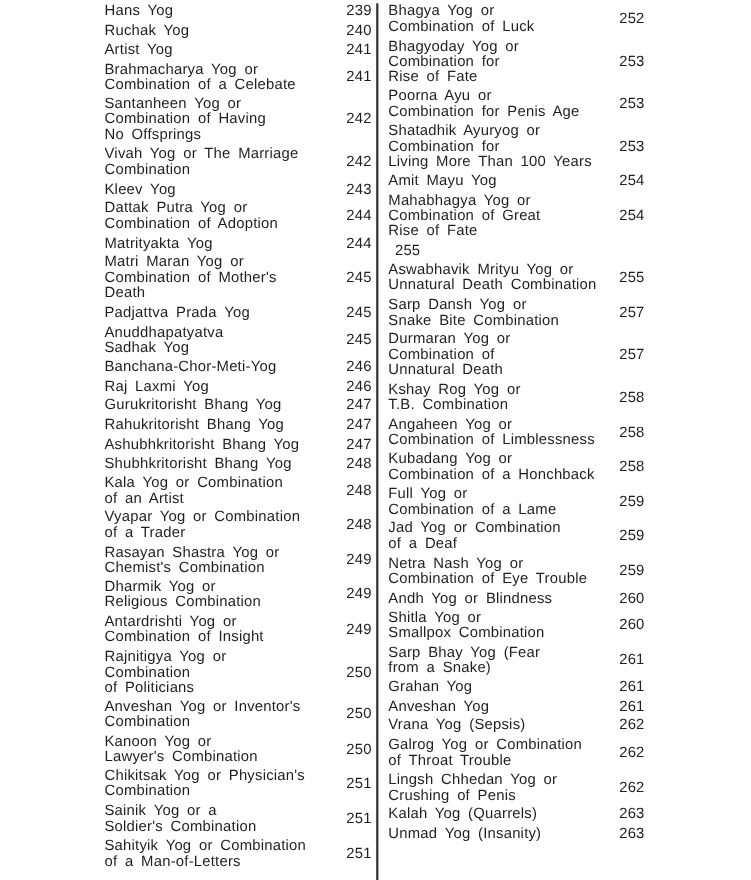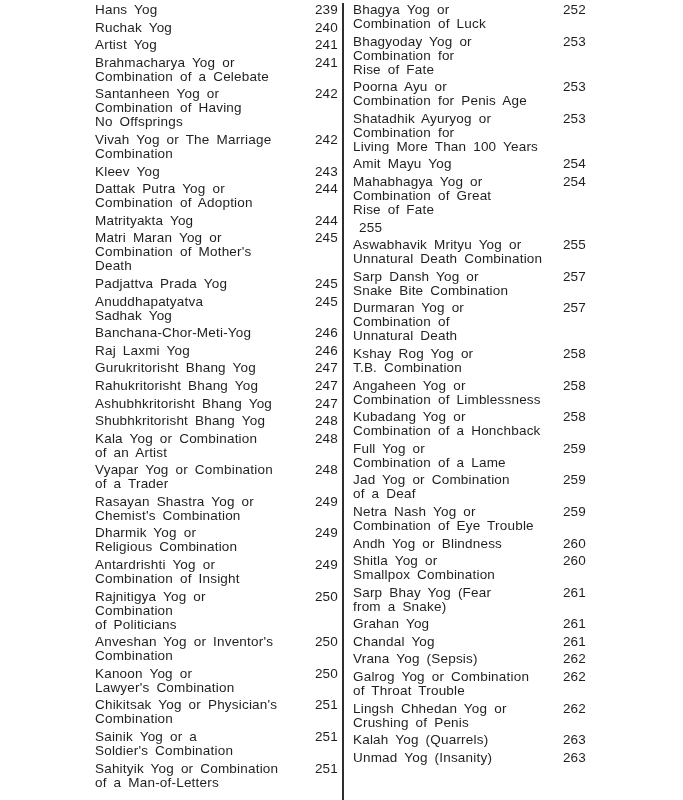--- a/index.html
+++ b/index.html
@@ -37,21 +37,21 @@
     height: 800px;
     flex: 0 0 auto;
   }
   .col-right {
     margin-left: 9px;
     width: 233px;
   }
   .entry {
     display: flex;
     justify-content: space-between;
-    align-items: flex-start;
+    align-items: center;
     margin-bottom: 3.6px;
   }
   .entry-name {
     white-space: pre-line;
     line-height: 14px;
   }
   .entry-page {
     line-height: 14px;
     padding-left: 6px;
     flex: 0 0 auto;
@@ -342,21 +342,21 @@
 from a Snake)</span>
     <span class="entry-page">261</span>
   </div>
 
   <div class="entry">
     <span class="entry-name">Grahan Yog</span>
     <span class="entry-page">261</span>
   </div>
 
   <div class="entry">
-    <span class="entry-name">Chandal Yog</span>
+    <span class="entry-name">Anveshan Yog</span>
     <span class="entry-page">261</span>
   </div>
 
   <div class="entry">
     <span class="entry-name">Vrana Yog (Sepsis)</span>
     <span class="entry-page">262</span>
   </div>
 
   <div class="entry">
     <span class="entry-name">Galrog Yog or Combination

